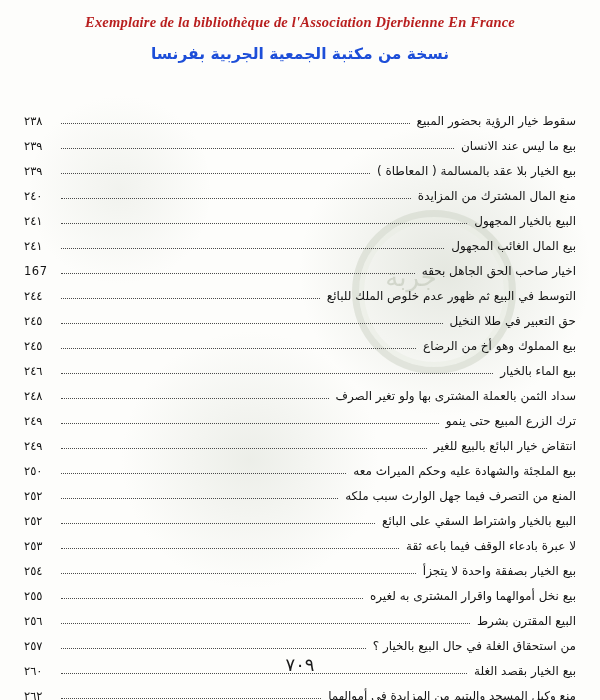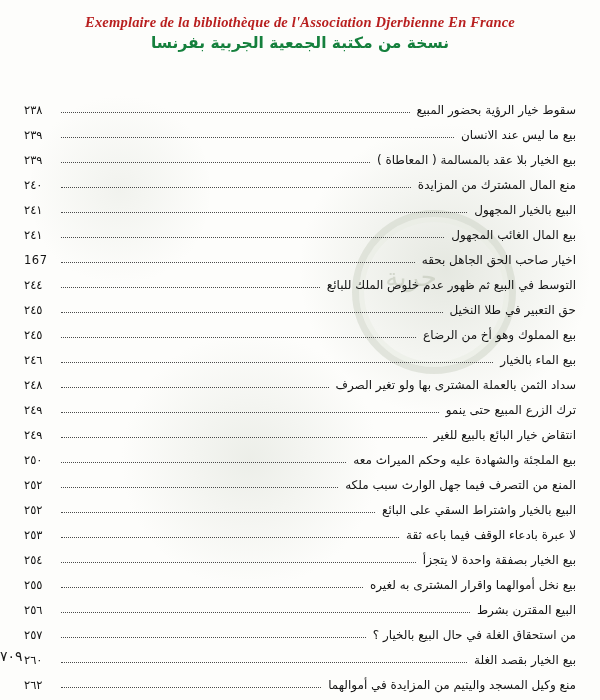--- a/index.html
+++ b/index.html
@@ -65,25 +65,25 @@
   .header-line-1 {
     color: #b81f1f;
     font-family: "Liberation Serif", serif;
     font-style: italic;
     font-weight: bold;
     font-size: 14.5px;
     letter-spacing: .2px;
     white-space: nowrap;
   }
   .header-line-2 {
-    color: #15803d;
+    color: #1d4ed8;
     font-family: "DejaVu Sans", sans-serif;
     font-weight: bold;
     font-size: 15.5px;
-    margin-top: 3px;
+    margin-top: 14px;
     direction: rtl;
   }
 
   
   .toc {
     margin: 40px 24px 0 24px;
     direction: rtl;
   }
   .toc-row {
     display: flex;
@@ -116,23 +116,23 @@
     letter-spacing: .5px;
     color: #141414;
   }
 
   
   .folio {
     position: absolute;
     bottom: 28px;
     left: 0;
     right: 0;
-    text-align: left;
-    font-family: "DejaVu Sans", sans-serif;
-    font-size: 14px;
+    text-align: center;
+    font-family: "DejaVu Sans", sans-serif;
+    font-size: 18px;
     letter-spacing: 2px;
     color: #1a1a1a;
   }
 </style>
 </head>
 <body>
 
 <div class="page-bg">
   <div class="blotch b1"></div>
   <div class="blotch b2"></div>

